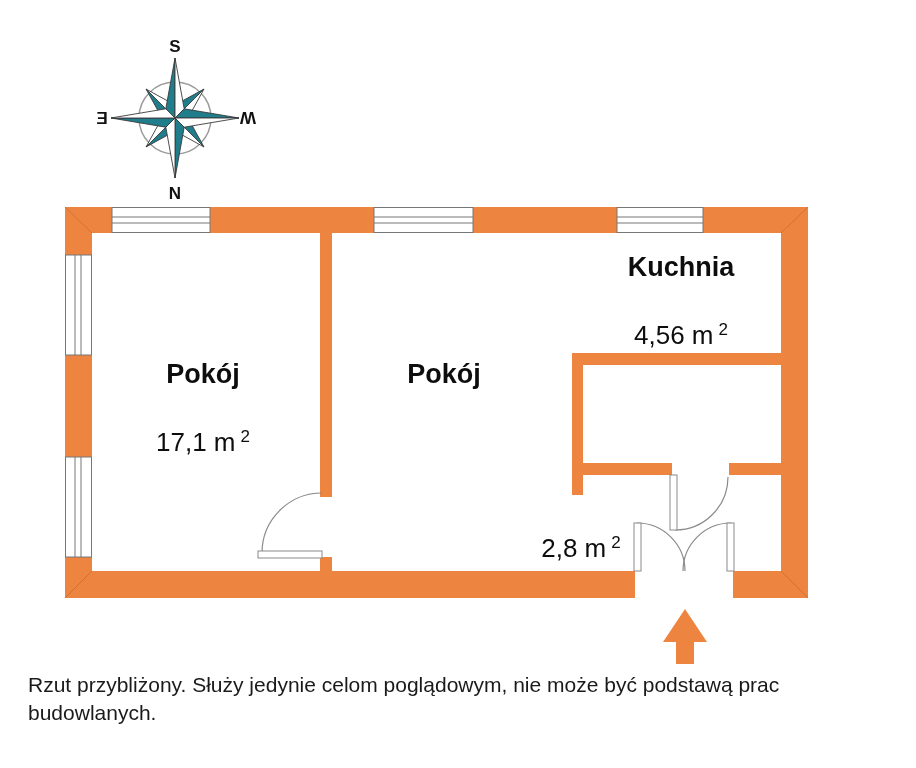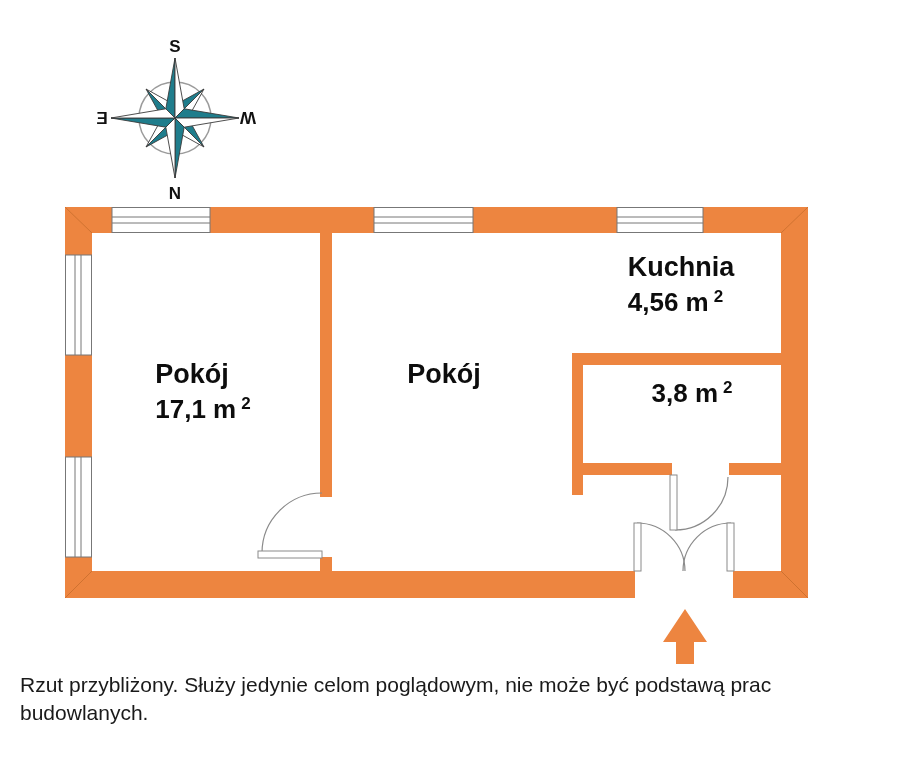--- a/index.html
+++ b/index.html
@@ -3,27 +3,27 @@
 <meta charset="utf-8">
 <style>
   html,body{margin:0;padding:0;background:#ffffff;}
   .canvas{
     position:relative;width:916px;height:768px;background:#ffffff;overflow:hidden;
     font-family:"Liberation Sans","DejaVu Sans",sans-serif;color:#111;
   }
   .abs{position:absolute;}
   svg{display:block;}
   .room-label{
-    position:absolute;transform:translateX(-50%);text-align:left;white-space:nowrap;
+    position:absolute;transform:translateX(-50%);text-align:center;white-space:nowrap;
   }
   .room-name{font-size:27px;font-weight:bold;line-height:1.25;color:#0d0d0d;}
-  .room-area{font-size:26px;font-weight:700;line-height:1.25;color:#0d0d0d;}
+  .room-area{font-size:26px;font-weight:400;line-height:1.25;color:#0d0d0d;margin-top:33px;}
   .room-area sup{font-size:17px;margin-left:5px;position:relative;top:1px;}
   .disclaimer{
-    position:absolute;left:20px;top:671px;width:885px;
+    position:absolute;left:28px;top:671px;width:885px;
     font-size:21px;color:#1a1a1a;line-height:1.35;
   }
   .compass-letter{font-size:17px;font-weight:bold;fill:#111;
     font-family:"Liberation Sans","DejaVu Sans",sans-serif;}
 </style>
 </head>
 <body>
 
 <div class="canvas">
 
@@ -128,21 +128,21 @@
   <div class="room-label" style="left:444px;top:358px;">
     <div class="room-name">Pokój</div>
   </div>
 
   <div class="room-label" style="left:681px;top:251px;">
     <div class="room-name">Kuchnia</div>
     <div class="room-area"><span>4,56 m</span><sup>2</sup></div>
   </div>
 
   <div class="room-label" style="left:692px;top:376px;">
-    <div class="room-area"><span>3,8 m</span><sup>2</sup></div>
   </div>
 
   <div class="room-label" style="left:581px;top:498px;">
+    <div class="room-area"><span>2,8 m</span><sup>2</sup></div>
   </div>
 
   <div class="disclaimer">Rzut przybliżony. Służy jedynie celom poglądowym, nie może być podstawą prac budowlanych.</div>
 
 </div>
 
 </body></html>

